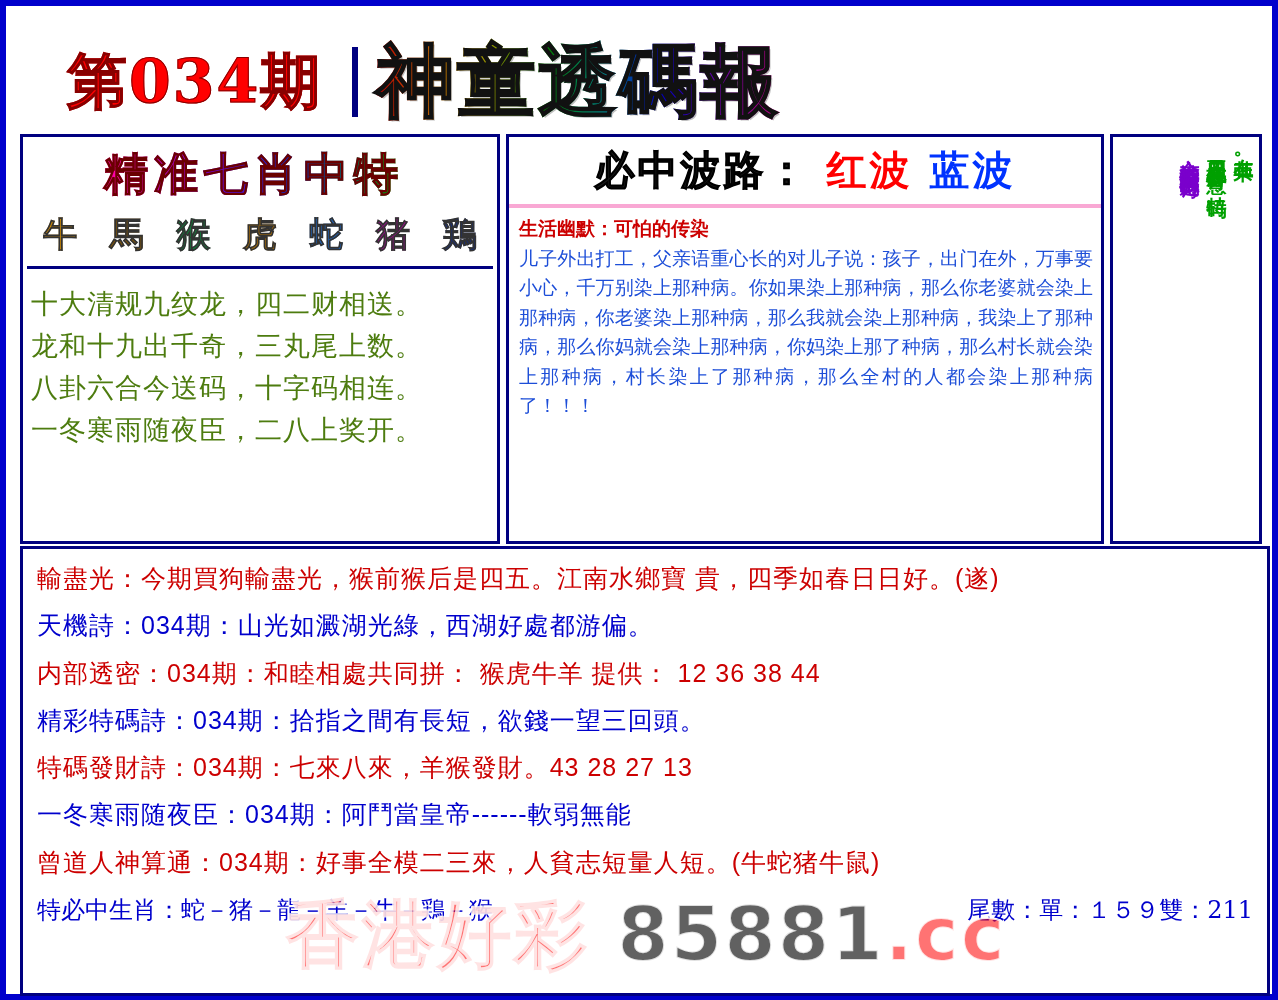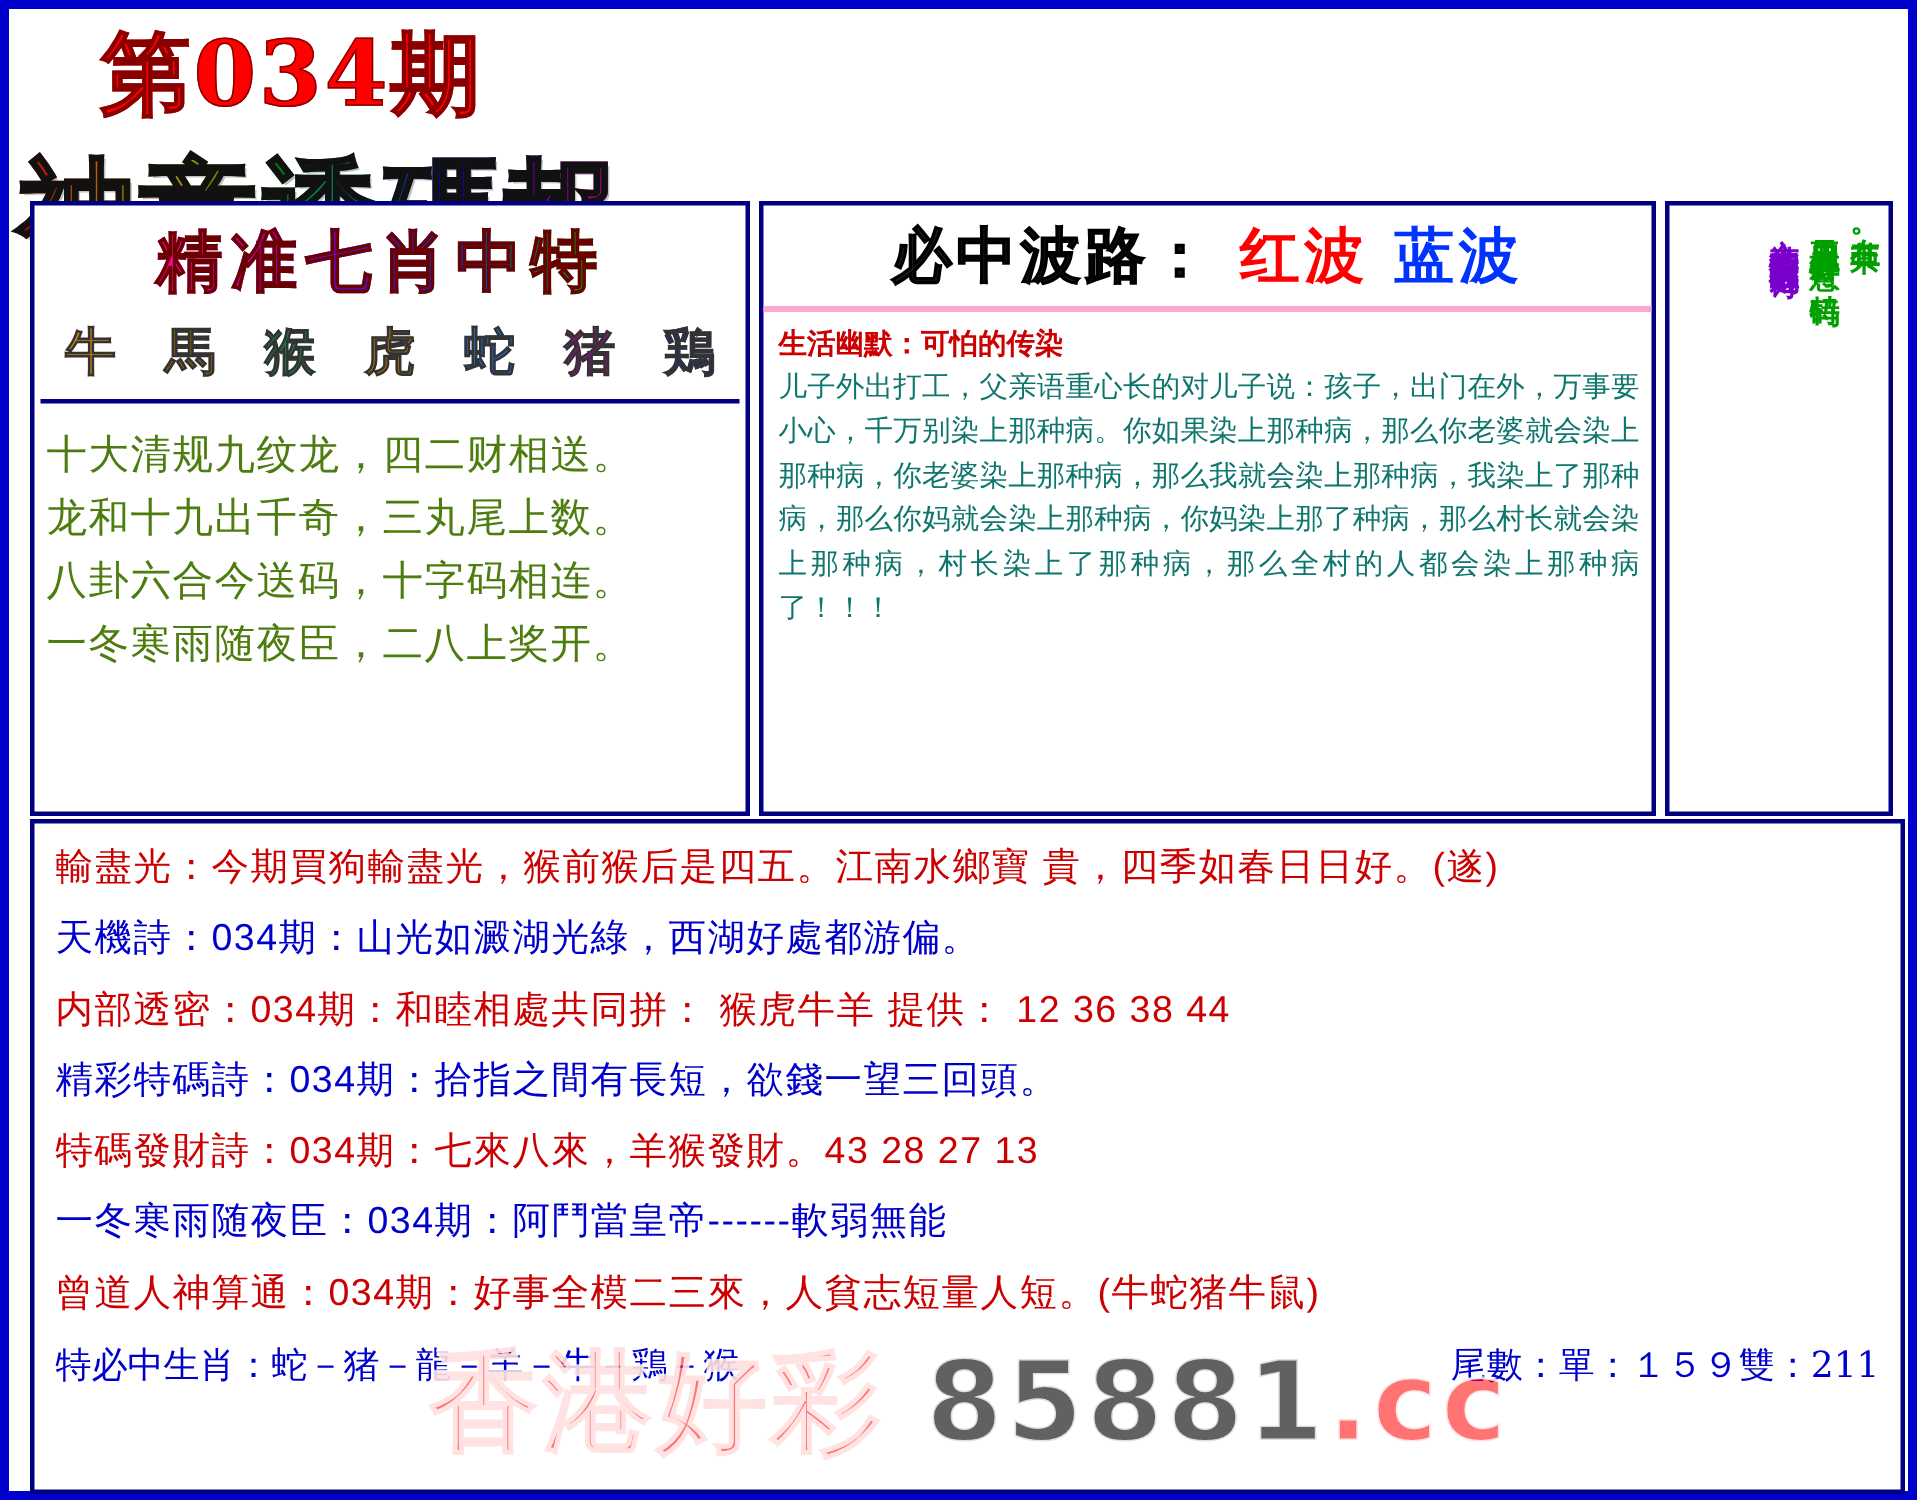--- a/index.html
+++ b/index.html
@@ -11,22 +11,22 @@
     position:relative;
   }
   .page{
     position:absolute;left:0;top:0;width:1278px;height:1000px;
     background:#ffffff;
     border:6px solid #0000cc;
     box-sizing:border-box;
   }
   
   .header{
-    position:absolute;left:6px;top:4px;width:1260px;height:120px;
-    display:flex;align-items:flex-start;flex-direction:column;
+    position:absolute;left:6px;top:16px;width:1260px;height:120px;
+    display:flex;align-items:center;
   }
   .issue{
     font-size:60px;font-weight:bold;
     font-family:"DejaVu Serif","Liberation Serif",serif;
     color:#ff0000;
     -webkit-text-stroke:1px #880000;
     margin-left:55px;
     letter-spacing:2px;
     background:linear-gradient(180deg,#ff3b3b 0%,#d80000 60%,#8b0000 100%);
     -webkit-background-clip:text;background-clip:text;color:transparent;
@@ -92,21 +92,21 @@
     border-bottom:4px solid #f9a8d4;padding-bottom:6px;
   }
   .m-title .w{color:#1a1a1a;-webkit-text-stroke:1px #000;}
   .m-title .red{color:#ff0000;}
   .m-title .blue{color:#0033ff;}
   .humor-label{
     font-size:19px;color:#cc0000;font-weight:bold;padding:4px 10px 0 10px;
     font-family:"DejaVu Sans","Liberation Sans",sans-serif;
   }
   .humor-body{
-    font-size:19px;line-height:1.55;color:#0f766e;padding:2px 8px 0 10px;
+    font-size:19px;line-height:1.55;color:#1d4ed8;padding:2px 8px 0 10px;
     text-align:justify;font-family:"DejaVu Sans","Liberation Sans",sans-serif;
   }
   
   .v-line{
     writing-mode:vertical-rl;text-orientation:upright;
     font-size:20px;line-height:1.25;font-weight:bold;
     font-family:"DejaVu Serif","Liberation Serif",serif;
     letter-spacing:2px;margin:0 1px;
   }
   .v1{color:#00a000;}

